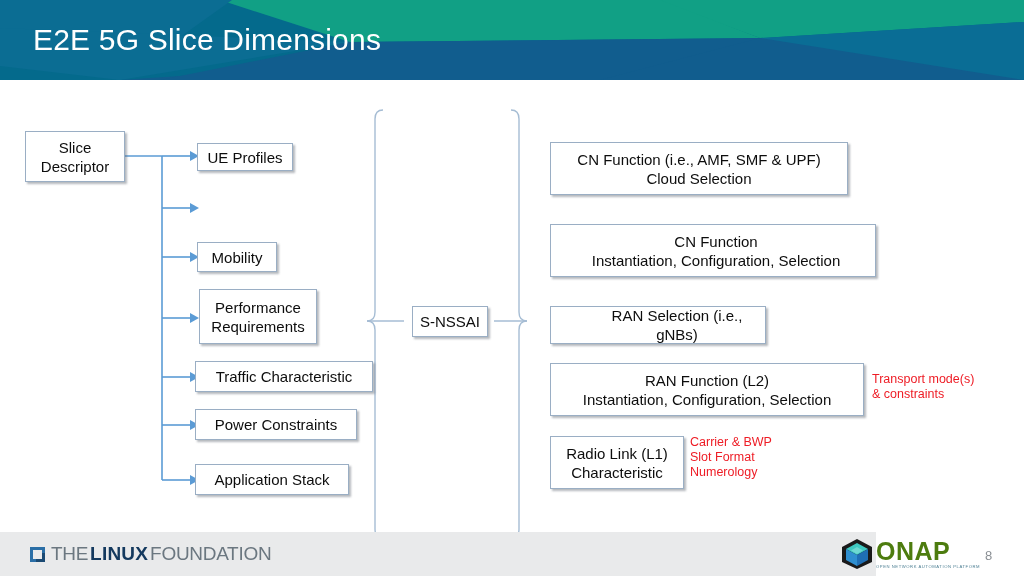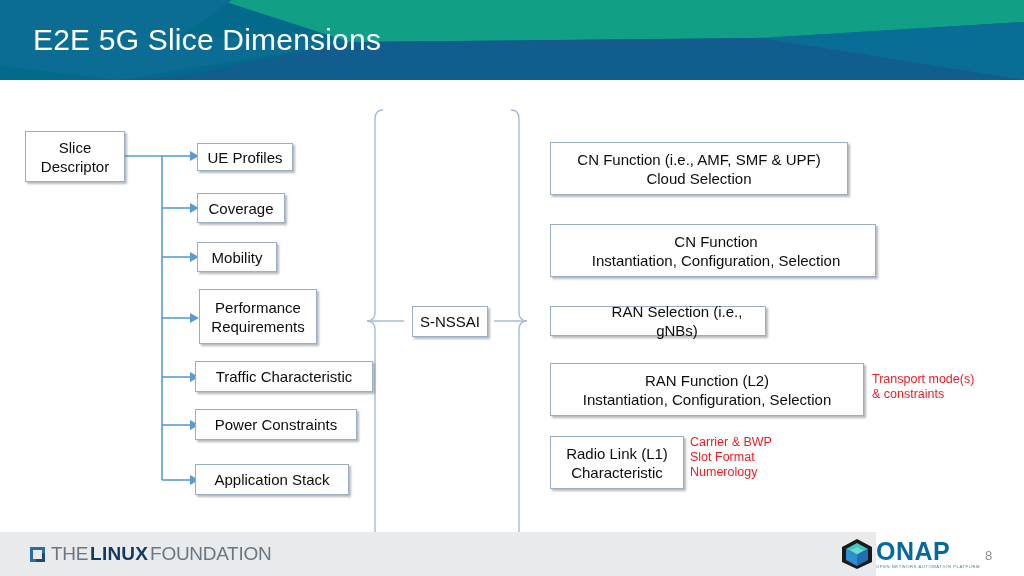--- a/index.html
+++ b/index.html
@@ -124,21 +124,21 @@
   #onap-logo {
     position: absolute;
     left: 840px;
     top: 538px;
     display: flex;
     align-items: center;
   }
   #onap-mark { width: 34px; height: 32px; margin-right: 2px; }
   #onap-text { position: relative; }
   .onap-word {
-    font-size: 25px; font-weight: 700; color: #0369a1; letter-spacing: 0.5px;
+    font-size: 25px; font-weight: 700; color: #4d7c0f; letter-spacing: 0.5px;
     line-height: 25px;
   }
   .onap-tag {
     font-size: 4.2px; color: #4d7f93; letter-spacing: 0.55px;
     line-height: 6px; white-space: nowrap;
   }
   #page-num {
     position: absolute;
     left: 985px;
     top: 548px;
@@ -201,23 +201,20 @@
   </svg>
 
   <div class="node" style="left:25px; top:51px; width:100px; height:51px;">
     <span class="lbl" style="white-space:pre-line;">Slice
 Descriptor</span>
   </div>
 
   <div class="node" style="left:197px; top:63px; width:96px; height:28px;">
     <span class="lbl" style="white-space:pre-line;">UE Profiles</span>
   </div>
-  <div class="node" style="left:197px; top:113px; width:88px; height:30px;">
-    <span class="lbl" style="white-space:pre-line;">Coverage</span>
-  </div>
   <div class="node" style="left:197px; top:162px; width:80px; height:30px;">
     <span class="lbl" style="white-space:pre-line;">Mobility</span>
   </div>
   <div class="node" style="left:199px; top:209px; width:118px; height:55px;">
     <span class="lbl" style="white-space:pre-line;">Performance
 Requirements</span>
   </div>
   <div class="node" style="left:195px; top:281px; width:178px; height:31px;">
     <span class="lbl" style="white-space:pre-line;">Traffic Characteristic</span>
   </div>
@@ -233,21 +230,21 @@
   </div>
 
   <div class="node" style="left:550px; top:62px; width:298px; height:53px;">
     <span class="lbl" style="white-space:pre-line;">CN Function (i.e., AMF, SMF &amp; UPF)
 Cloud Selection</span>
   </div>
   <div class="node" style="left:550px; top:144px; width:326px; height:53px;padding-left:12px;">
     <span class="lbl" style="white-space:pre-line;">CN Function
 Instantiation, Configuration, Selection</span>
   </div>
-  <div class="node" style="left:550px; top:226px; width:216px; height:30px;padding-left:44px;">
+  <div class="node" style="left:550px; top:226px; width:216px; height:38px;padding-left:44px;">
     <span class="lbl" style="white-space:pre-line;">RAN Selection (i.e., gNBs)</span>
   </div>
   <div class="node" style="left:550px; top:283px; width:314px; height:53px;">
     <span class="lbl" style="white-space:pre-line;">RAN Function (L2)
 Instantiation, Configuration, Selection</span>
   </div>
   <div class="node" style="left:550px; top:356px; width:134px; height:53px;">
     <span class="lbl" style="white-space:pre-line;">Radio Link (L1)
 Characteristic</span>
   </div>

